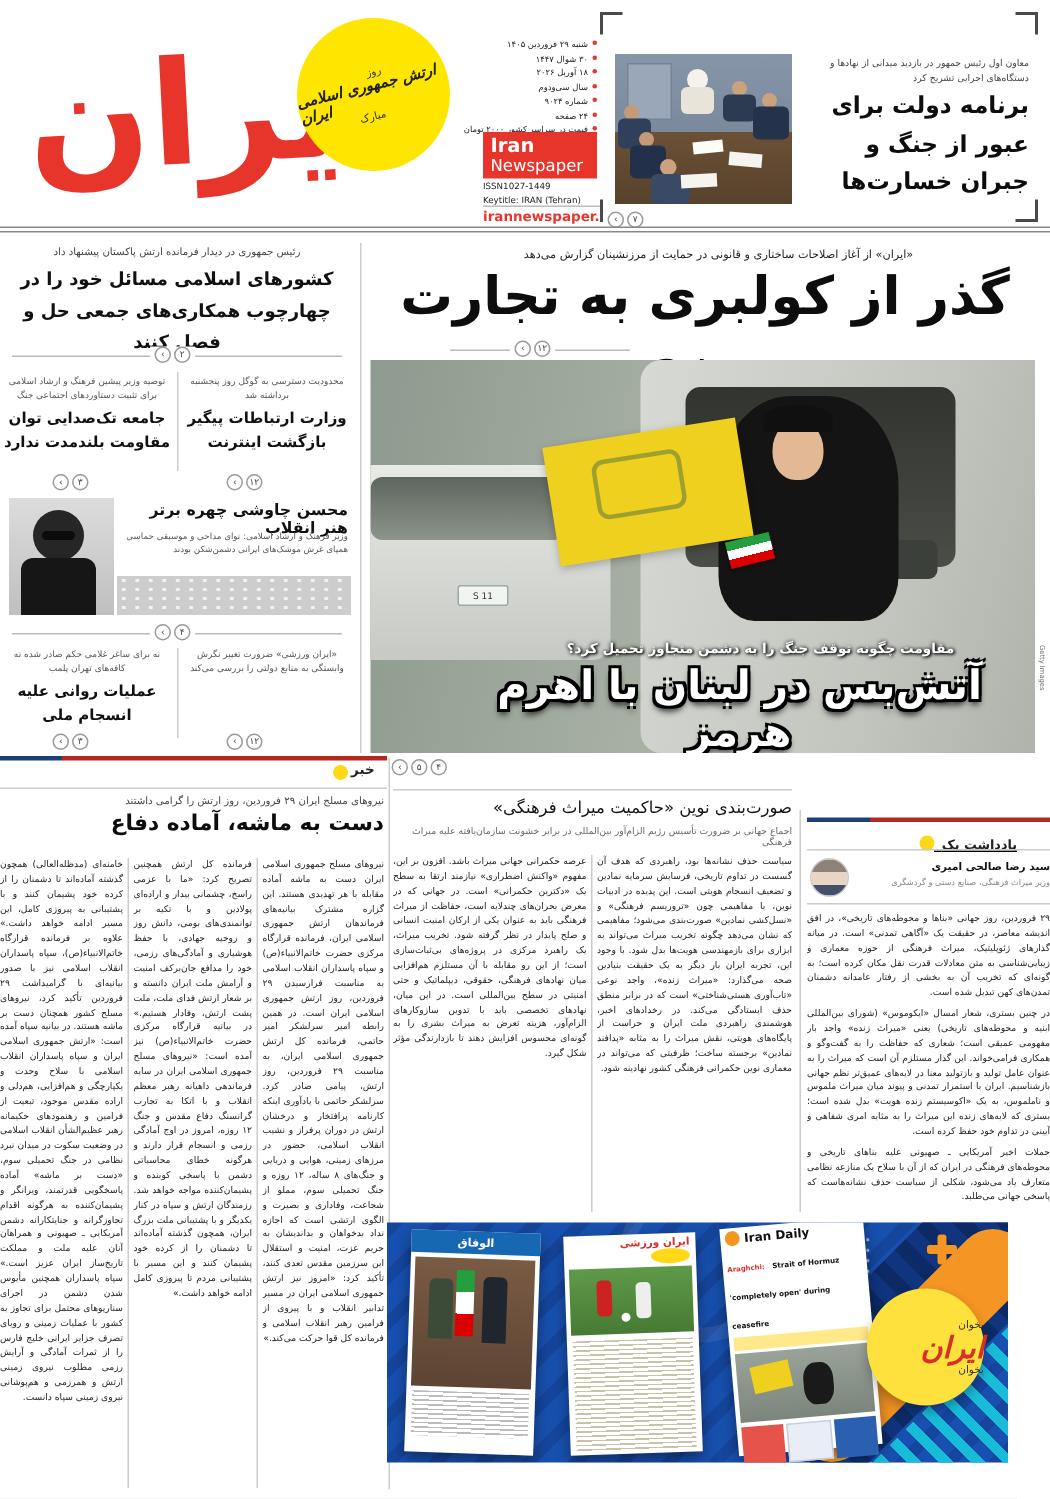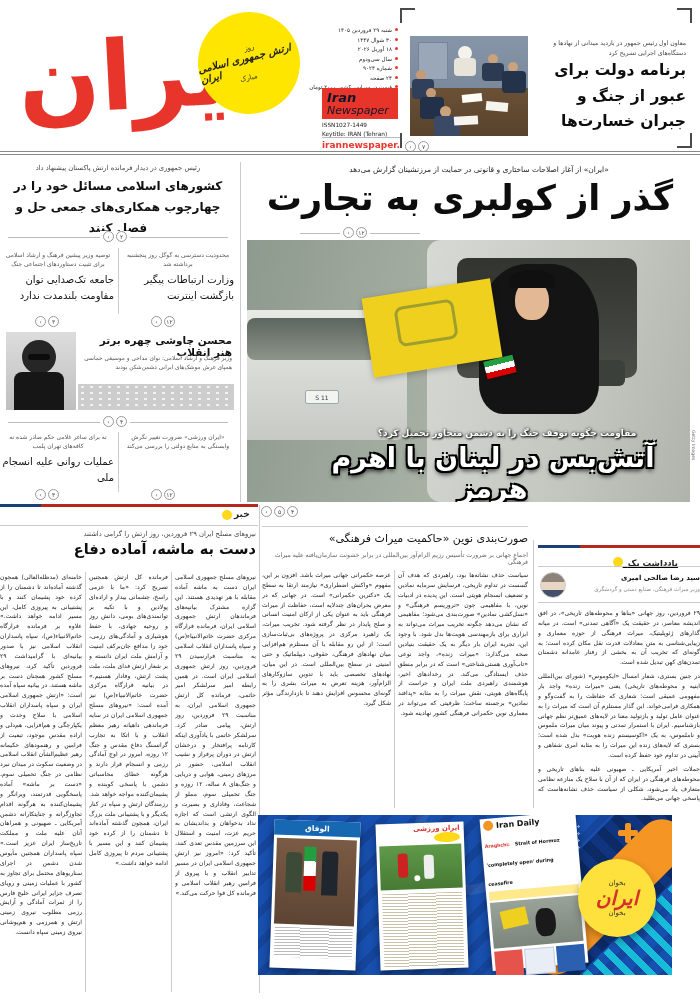--- a/index.html
+++ b/index.html
@@ -12,38 +12,38 @@
   .hr{position:absolute;height:1px;background:#ccc;}
   
   .logo{font-size:96px;font-weight:900;color:#e8352c;line-height:1;transform:rotate(-3deg);letter-spacing:-4px;}
   .badge{border-radius:50%;background:#ffe600;display:flex;flex-direction:column;align-items:center;justify-content:center;}
   .badge .b1{font-size:7px;color:#333;transform:rotate(-14deg);}
   .badge .b2{font-size:10px;font-weight:bold;color:#222;transform:rotate(-14deg);font-style:italic;}
   .badge .b3{font-size:7px;color:#333;transform:rotate(-14deg);}
   .info{direction:rtl;}
   .info div{font-size:5.6px;color:#222;line-height:1.7;white-space:nowrap;}
   .info div::before{content:"";display:inline-block;width:3px;height:3px;background:#e8352c;border-radius:50%;margin-left:3px;vertical-align:1px;}
-  .brand{background:#e8352c;color:#0f172a;padding:3px 5px;direction:ltr;font-style:italic;}
+  .brand{background:#e8352c;color:#ffffff;padding:3px 5px;direction:ltr;}
   .brand .l1{font-size:13px;font-weight:bold;line-height:1.05;}
   .brand .l2{font-size:11px;line-height:1.05;}
   .issn{font-size:5.8px;color:#222;direction:ltr;line-height:1.5;}
   .site{font-size:9px;font-weight:bold;color:#e8352c;direction:ltr;border-top:1px solid #bbb;padding-top:2px;}
   
   .bk{position:absolute;width:15px;height:15px;border:0 solid #4a4a4a;}
   .bk.tl{border-top-width:2.5px;border-left-width:2.5px;}
   .bk.tr{border-top-width:2.5px;border-right-width:2.5px;}
   .bk.bl{border-bottom-width:2.5px;border-left-width:2.5px;}
   .bk.br{border-bottom-width:2.5px;border-right-width:2.5px;}
   
   .refs{display:inline-flex;gap:2px;align-items:center;background:#fff;padding:0 3px;}
   .c{display:inline-flex;align-items:center;justify-content:center;width:11px;height:11px;border:1px solid #999;border-radius:50%;font-size:6px;color:#444;background:#fff;}
   .kick{color:#444;}
   .hl{color:#0d0d0d;font-weight:900;}
   .cellk{font-size:6px;color:#555;text-align:center;line-height:1.5;}
-  .cellh{font-size:10px;font-weight:400;color:#111;line-height:1.55;}
+  .cellh{font-size:10px;font-weight:700;color:#111;text-align:center;line-height:1.55;}
   .body6{font-size:6.1px;line-height:1.62;color:#222;}
   
   .secbar{height:3px;}
   .seclabel{font-size:9px;font-weight:800;color:#222;}
   .dot{width:10px;height:10px;border-radius:50%;background:#ffd817;display:inline-block;}
   
   #banner{position:absolute;left:258px;top:815px;width:414px;height:160px;background:#1850af;overflow:hidden;}
   #banner .stripes{position:absolute;inset:0;background:repeating-linear-gradient(135deg,rgba(0,0,40,.14) 0 8px,transparent 8px 22px);}
   .cover{position:absolute;background:#fff;box-shadow:0 5px 10px rgba(0,0,0,.4);}
   .gl{background:repeating-linear-gradient(#bbb 0 1px,transparent 1px 3px);}
@@ -286,21 +286,21 @@
         <div class="t" style="left:10px;top:8px;width:26px;height:18px;background:#f0d01e;transform:rotate(-8deg);"></div>
         <div class="t" style="left:44px;top:10px;width:20px;height:28px;background:#1a1a1a;border-radius:40%;"></div>
       </div>
       <div style="display:flex;gap:2px;margin:3px;">
         <div style="flex:1;height:26px;background:#e5534b;"></div>
         <div style="flex:1;height:26px;background:#e9eef6;border:1px solid #c4cede;"></div>
         <div style="flex:1;height:26px;background:#2b5fb0;"></div>
       </div>
     </div>
 
-    <div class="t" style="right:16px;top:44px;width:78px;height:78px;border-radius:50%;background:#ffe13d;display:flex;flex-direction:column;align-items:center;justify-content:center;box-shadow:0 4px 8px rgba(0,0,0,.3);">
+    <div class="t" style="right:16px;top:44px;width:78px;height:78px;border-radius:50%;background:#ffe13d;display:flex;flex-direction:column;justify-content:center;box-shadow:0 4px 8px rgba(0,0,0,.3);">
       <span class="rtl" style="font-size:7px;color:#333;">بخوان</span>
       <span class="rtl" style="font-size:20px;font-weight:900;color:#d6322a;font-style:italic;line-height:1.1;">ایران</span>
       <span class="rtl" style="font-size:7px;color:#333;">بخوان</span>
     </div>
 
     <div class="t" style="left:12px;bottom:8px;color:#fff;font-size:9px;font-weight:bold;direction:ltr;">irannewspaper.ir</div>
   </div>
 
 </div>
 

